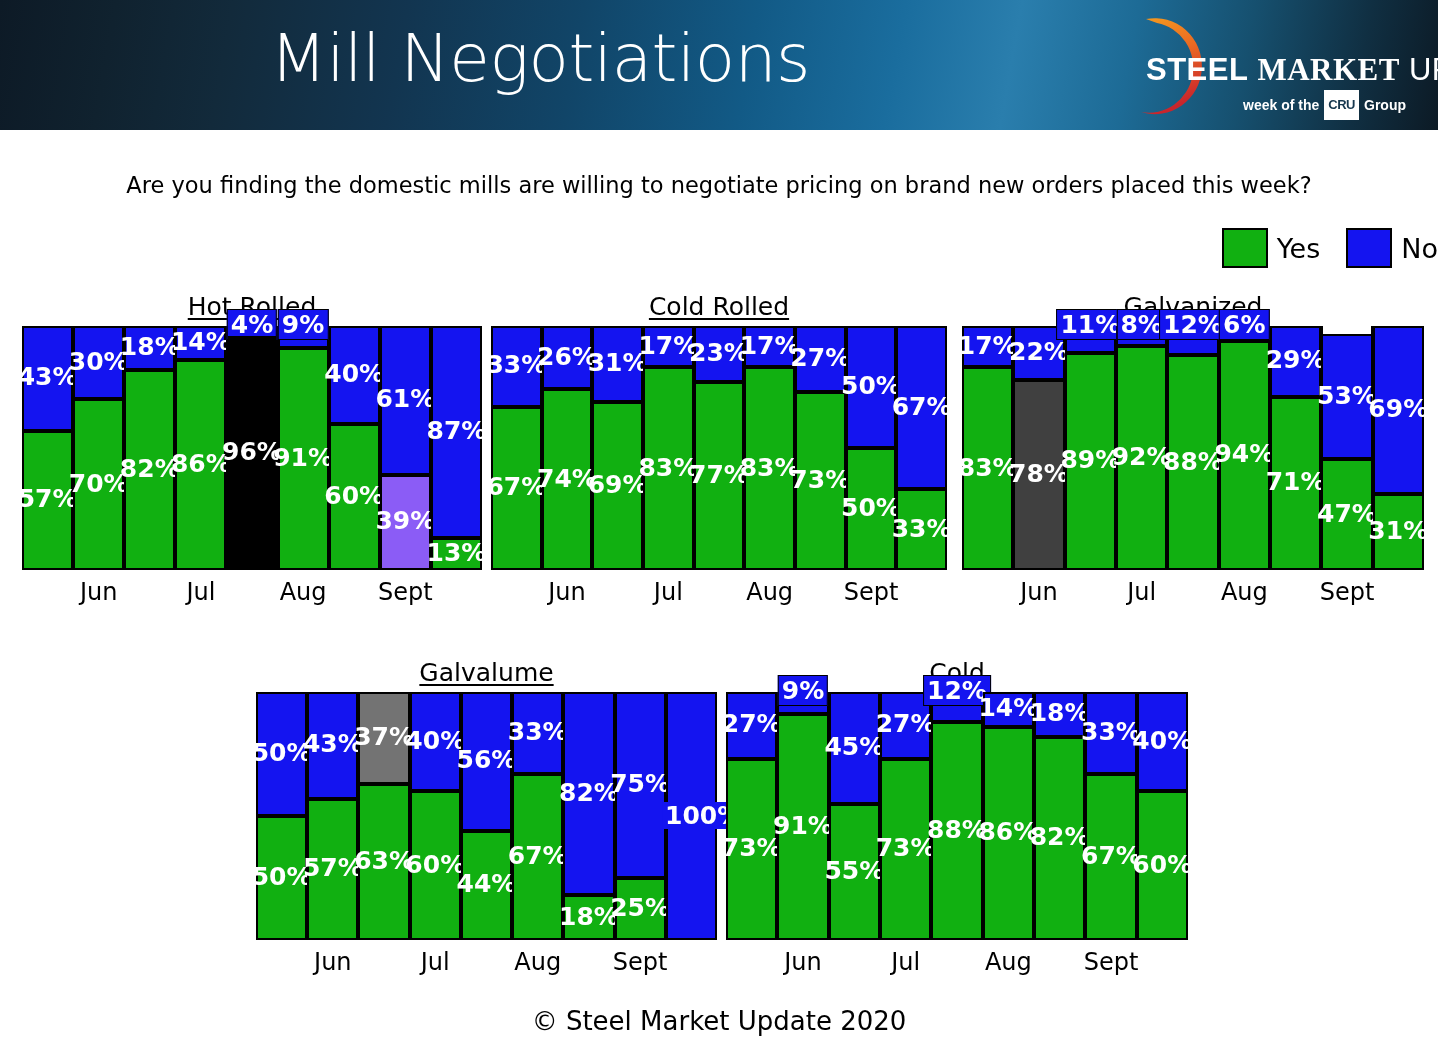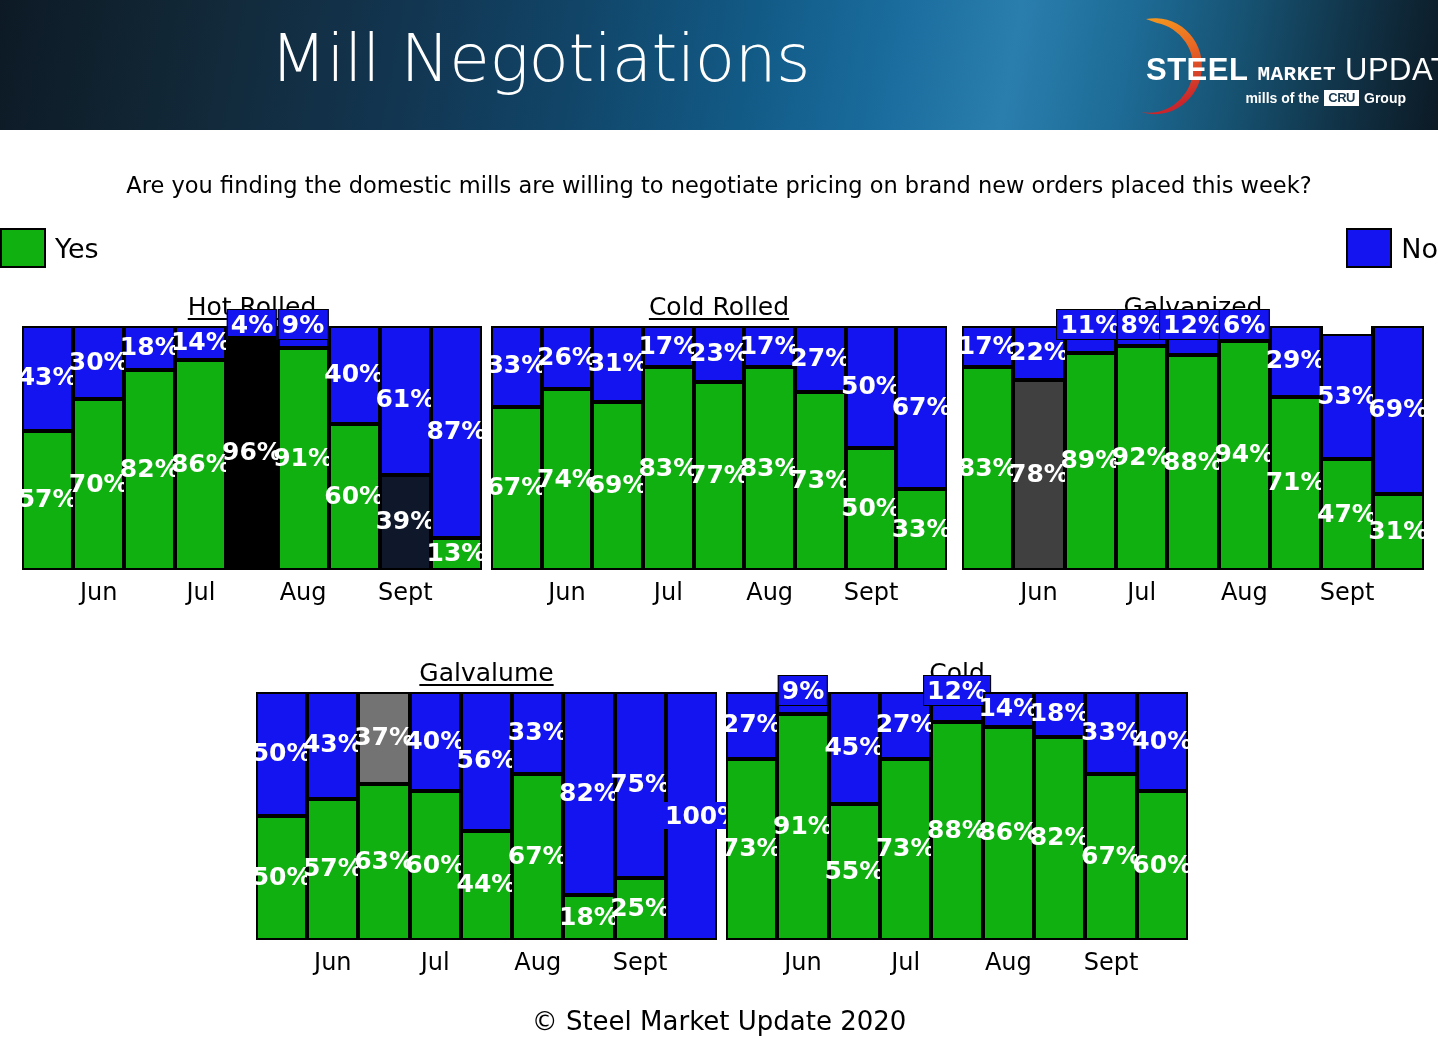--- a/index.html
+++ b/index.html
@@ -29,42 +29,42 @@
     font-weight:300;
     letter-spacing:-0.5px;
     white-space:nowrap;
   }
   
   #logo{position:absolute;right:28px;top:14px;width:350px;height:104px;}
   #logo .ring{position:absolute;left:50px;top:2px;width:96px;height:100px;}
   #logo .wordmark{position:absolute;left:86px;top:38px;white-space:nowrap;}
   #logo .wm-steel{color:#ffffff;font-size:31px;font-weight:bold;letter-spacing:0.5px;
      font-family:"Liberation Sans", sans-serif;}
-  #logo .wm-market{color:#ffffff;font-size:21px;font-weight:bold;letter-spacing:0.5px;
-     font-family:Liberation Mono, monospace;}
+  #logo .wm-market{color:#ffffff;font-size:31px;font-weight:bold;letter-spacing:0.5px;
+     font-family:Liberation Serif, serif;}
   #logo .wm-update{color:#ffffff;font-size:31px;font-weight:normal;letter-spacing:0.5px;
      font-family:"Liberation Sans", sans-serif;}
   #logo .sub{position:absolute;right:4px;top:76px;white-space:nowrap;
      color:#ffffff;font-size:14px;font-weight:bold;
      font-family:"Liberation Sans", sans-serif;display:flex;align-items:center;gap:5px;}
   #logo .cru-box{background:#ffffff;color:#17384f;font-size:13px;font-weight:bold;
-     padding:1px 4px;letter-spacing:-0.5px;line-height:1.1;}
+     padding:8px 4px;letter-spacing:-0.5px;line-height:1.1;}
 
   
   #question{
     position:absolute;left:0;top:172px;width:1438px;text-align:center;
     font-size:22.5px;color:#000000;
     font-family:"DejaVu Sans", sans-serif;
     white-space:nowrap;
   }
 
   
   #legend{
     position:absolute;left:0;top:228px;width:1438px;
-    display:flex;justify-content:space-between;align-items:center;gap:26px;
+    display:flex;justify-content:flex-end;align-items:center;gap:26px;
   }
   .legend-item{display:flex;align-items:center;gap:9px;}
   .legend-swatch{width:42px;height:36px;border:2px solid #000;}
   .legend-label{font-size:27px;color:#000;font-family:"DejaVu Sans", sans-serif;}
 
   
   .panel{position:absolute;}
   .panel-title{
     position:absolute;left:0;width:100%;text-align:center;
     font-size:25px;color:#000;
@@ -126,21 +126,21 @@
             <stop offset="100%" stop-color="#c9252c"></stop>
           </linearGradient>
         </defs>
         <path d="M36 3 A47 48 0 1 1 31 96 A40 41 0 1 0 47 7 Z" fill="url(#cru-grad)"></path>
       </svg>
     </div>
     <div class="wordmark">
       <span class="wm-steel">STEEL</span><span style="display:inline-block;width:9px"></span><span class="wm-market">MARKET</span><span style="display:inline-block;width:9px"></span><span class="wm-update">UPDATE</span>
     </div>
     <div class="sub">
-      <span>mills of the</span>
+      <span>week of the</span>
       <span class="cru-box">CRU</span>
       <span>Group</span>
     </div>
   </div>
 </div>
 
 <div id="question">Are you finding the domestic mills are willing to negotiate pricing on brand new orders placed this week?</div>
 
 <div id="legend">
   <div class="legend-item">
@@ -210,21 +210,21 @@
             <div class="seg-lbl" style="top: calc(50% - 14px);">40%</div>
           </div>
           <div class="seg seg-yes" style="background: rgb(17, 176, 17); height: 60%;">
             <div class="seg-lbl" style="top: calc(50% - 14px);">60%</div>
           </div>
         </div>
         <div class="bar" style="width: 51.1111px; justify-content: space-between;">
           <div class="seg seg-no" style="background: rgb(20, 20, 240); height: 61%;">
             <div class="seg-lbl" style="top: calc(50% - 14px);">61%</div>
           </div>
-          <div class="seg seg-yes" style="background: #0f172a; height: 39%;">
+          <div class="seg seg-yes" style="background: #8b5cf6; height: 39%;">
             <div class="seg-lbl" style="top: calc(50% - 14px);">39%</div>
           </div>
         </div>
         <div class="bar" style="width: 51.1111px;">
           <div class="seg seg-no" style="background: rgb(20, 20, 240); height: 87%;">
             <div class="seg-lbl" style="top: calc(50% - 14px);">87%</div>
           </div>
           <div class="seg seg-yes" style="background: rgb(17, 176, 17); height: 13%;">
             <div class="seg-lbl" style="top: calc(50% - 14px);">13%</div>
           </div>

